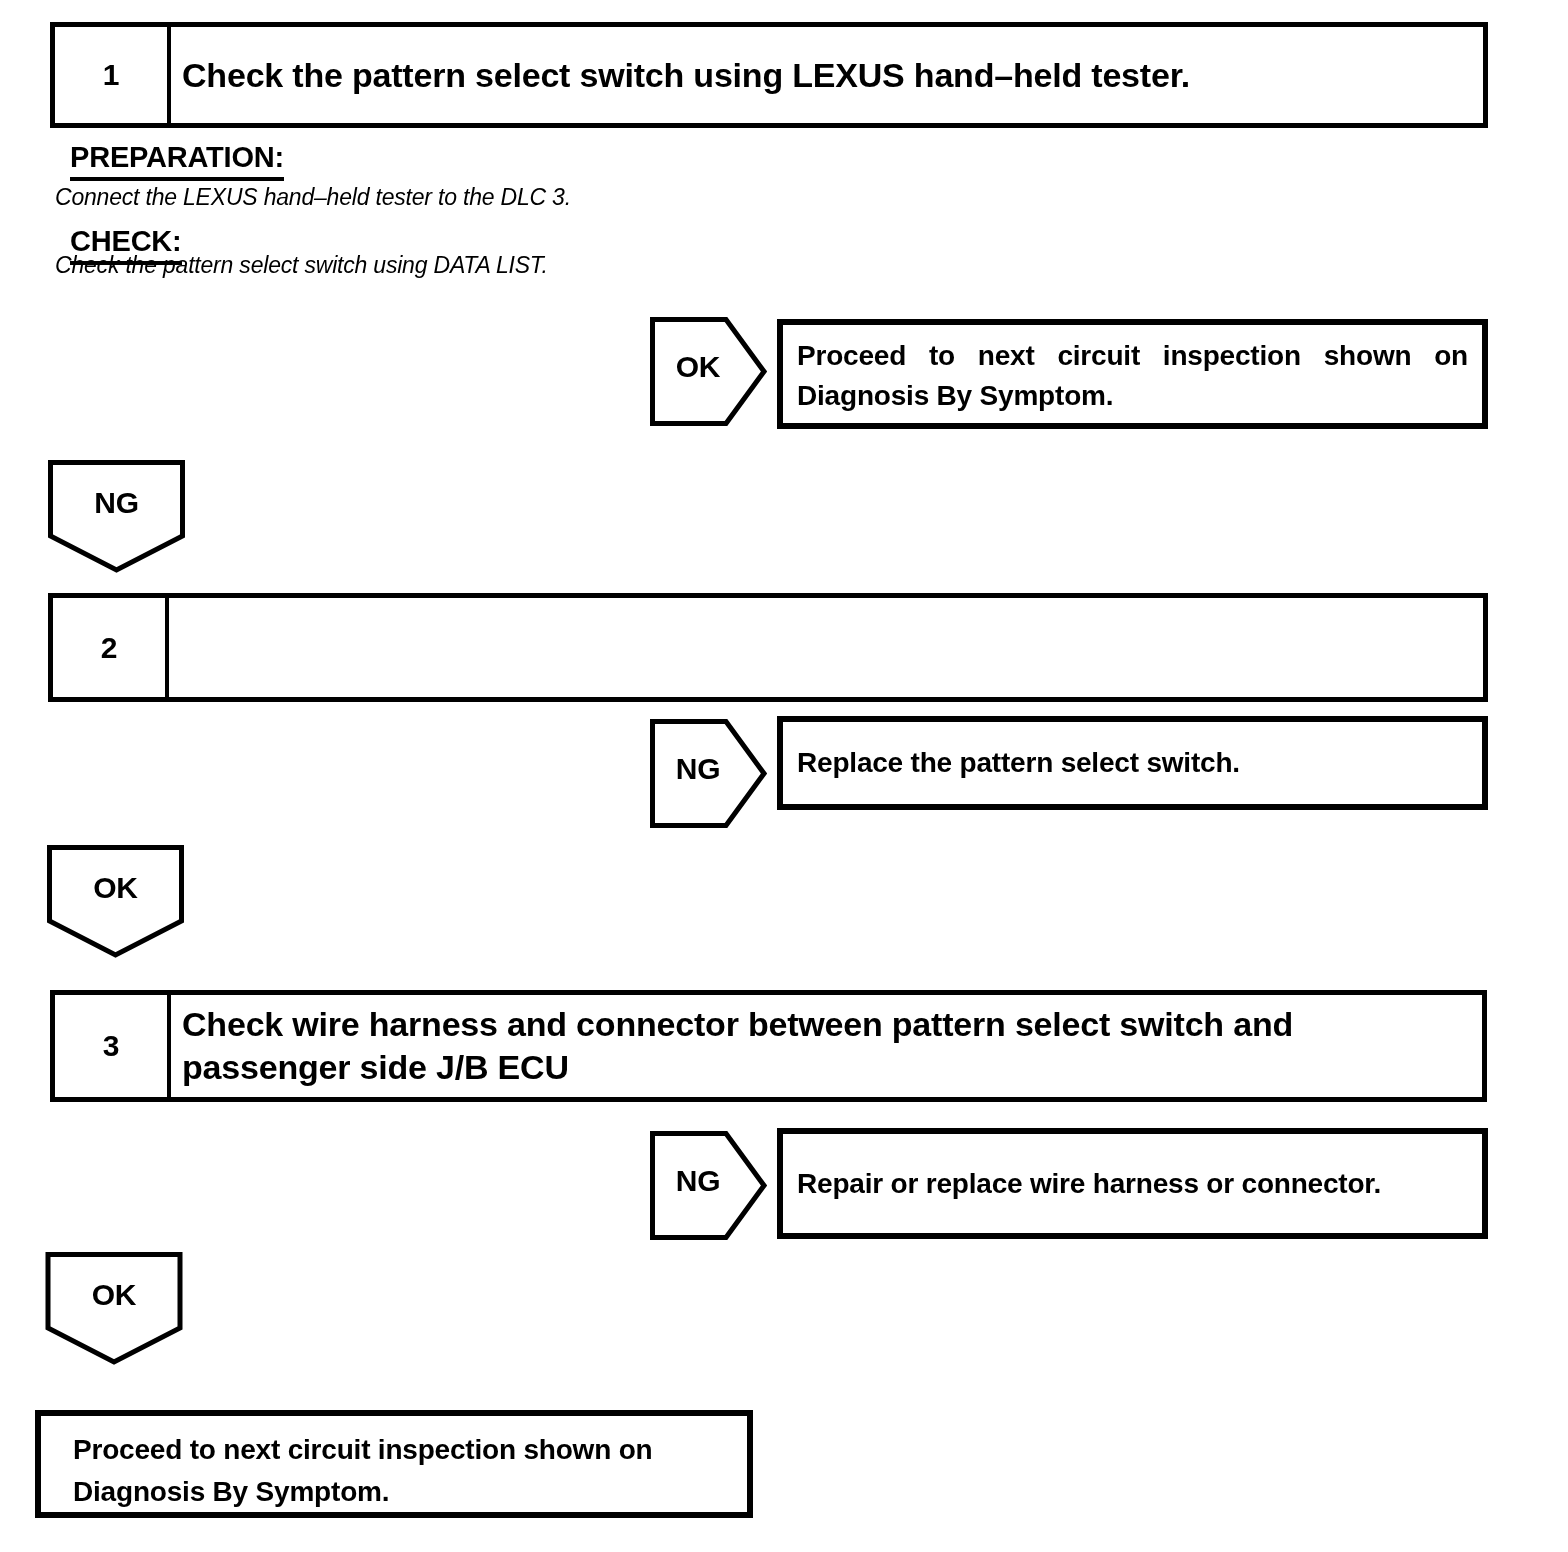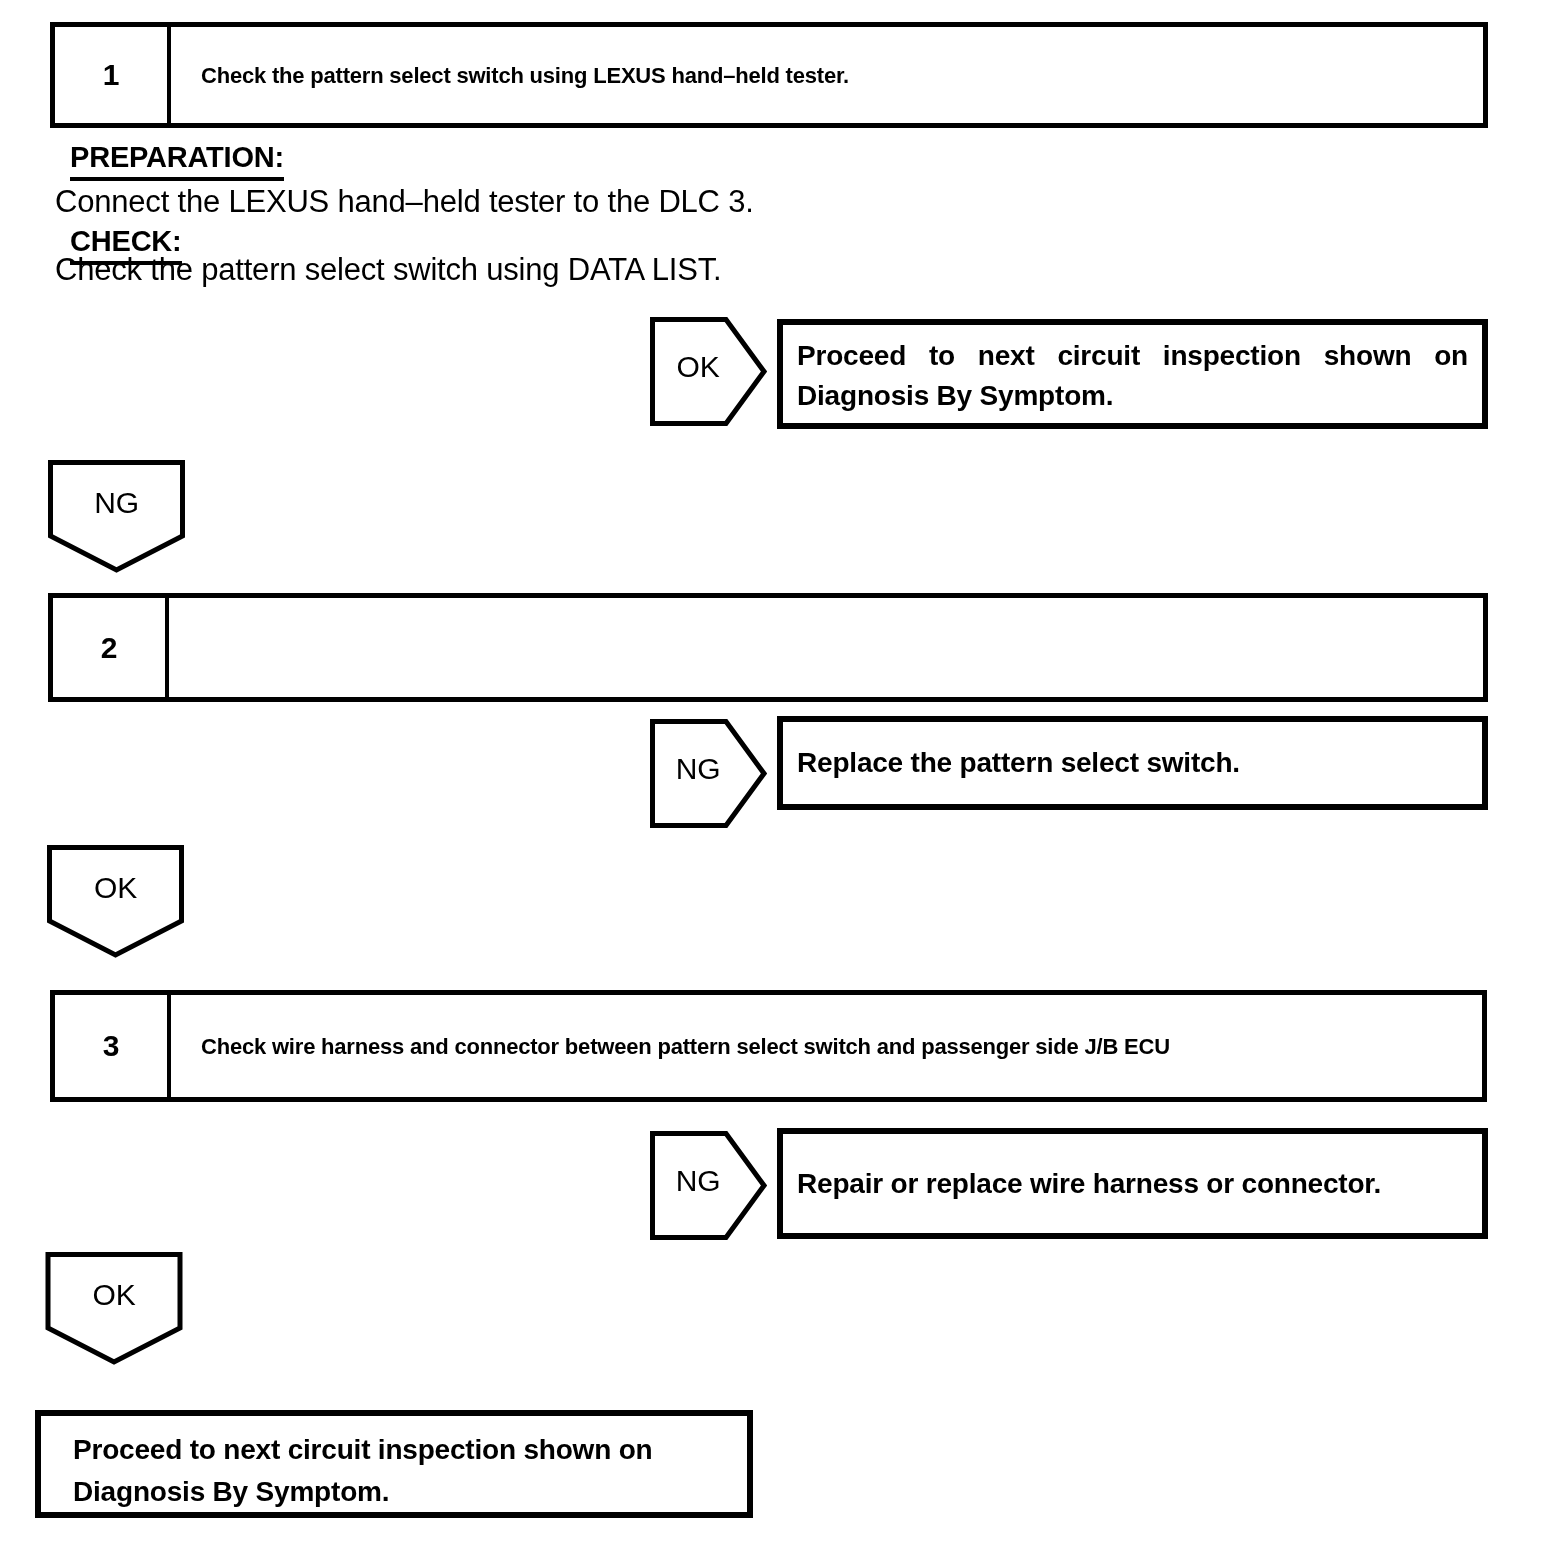--- a/index.html
+++ b/index.html
@@ -22,49 +22,50 @@
   }
   .step-num{
     flex:0 0 112px;
     border-right:4px solid #000;
     display:flex;align-items:center;justify-content:center;
     font-weight:700;font-size:30px;
   }
   .step-title{
     flex:1;
     display:flex;align-items:center;
-    padding:4px 20px 4px 30px;
-    font-weight:700;font-size:22px;line-height:43px;
+    padding:4px 20px 4px 11px;
+    font-weight:700;font-size:34px;line-height:43px;
     letter-spacing:-0.2px;
   }
 
   
   .sec-heading{
     font-weight:700;font-size:29px;
     border-bottom:4px solid #000;
     padding-bottom:3px;
     letter-spacing:-0.2px;
     white-space:nowrap;
     margin-left:15px;
   }
   .body-line{
-    font-size:31px;
+    font-size:23px;
     letter-spacing:-0.2px;
     white-space:nowrap;
+    font-style:italic;
   }
 
   
   .pent{position:absolute;}
   .pent svg{display:block;}
   .pent polygon{fill:#ffffff;stroke:#000000;stroke-width:5;stroke-linejoin:miter;}
   .pent-label{
     position:absolute;
     left:0;width:100%;
     text-align:center;
-    font-weight:400;font-size:30px;
+    font-weight:700;font-size:30px;
     letter-spacing:-0.2px;
   }
   .pent-right .pent-label{top:33px;width:96px;}
   .pent-down  .pent-label{top:26px;width:100%;}
 
   
   .result-box{
     border:6px solid #000;
     background:#fff;
     font-weight:700;

